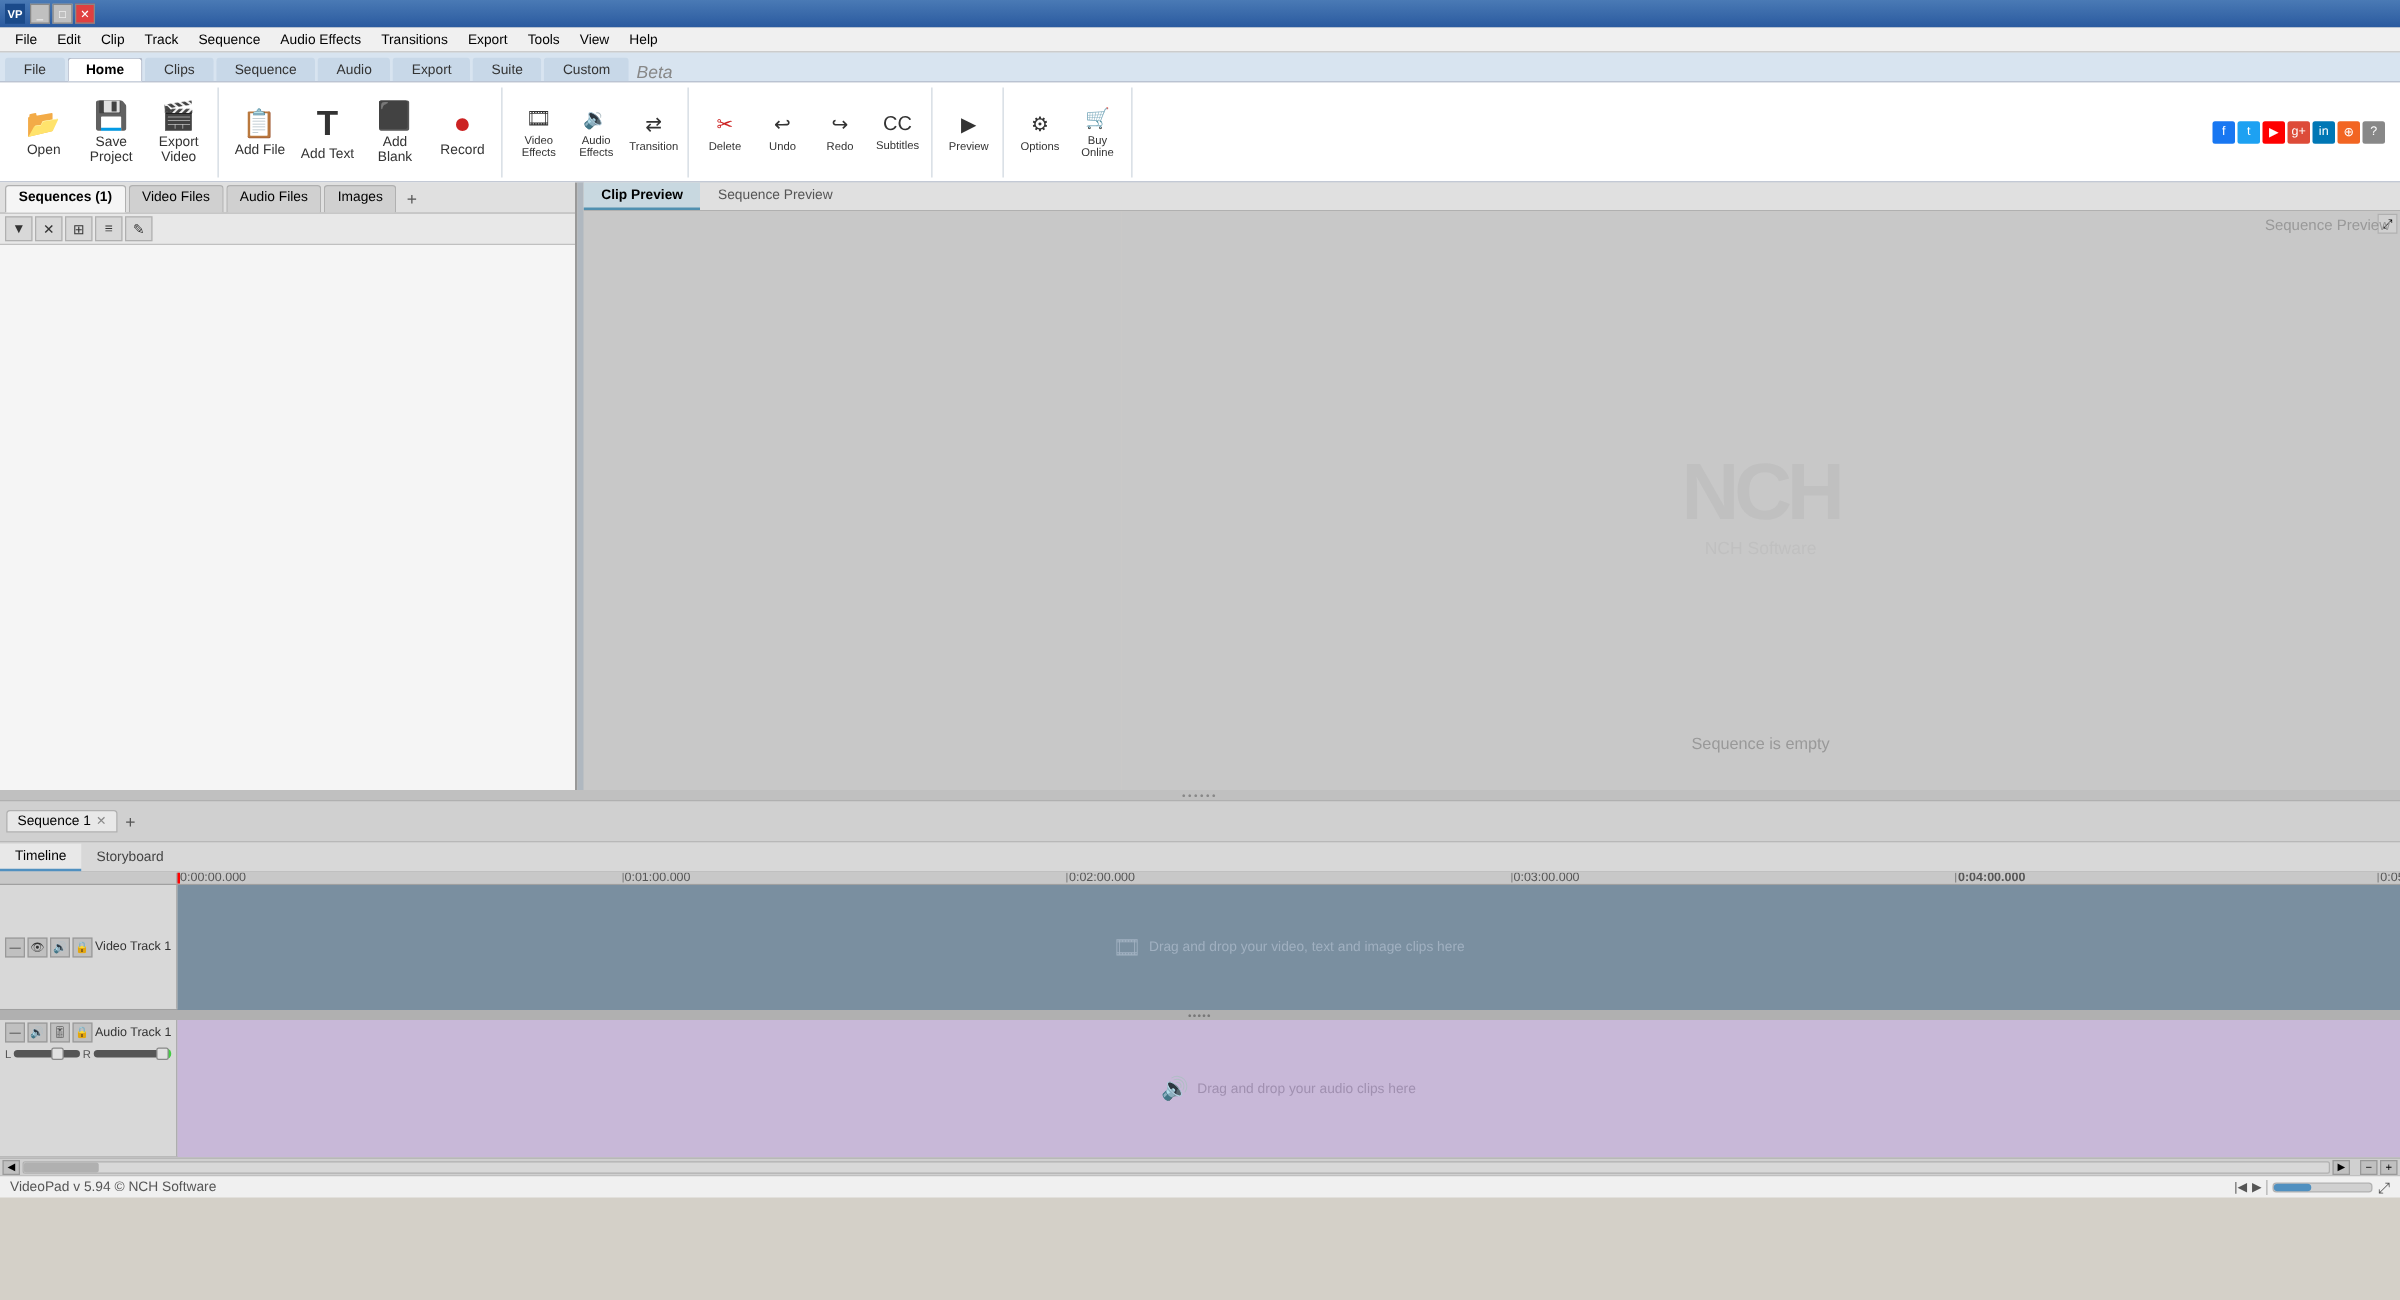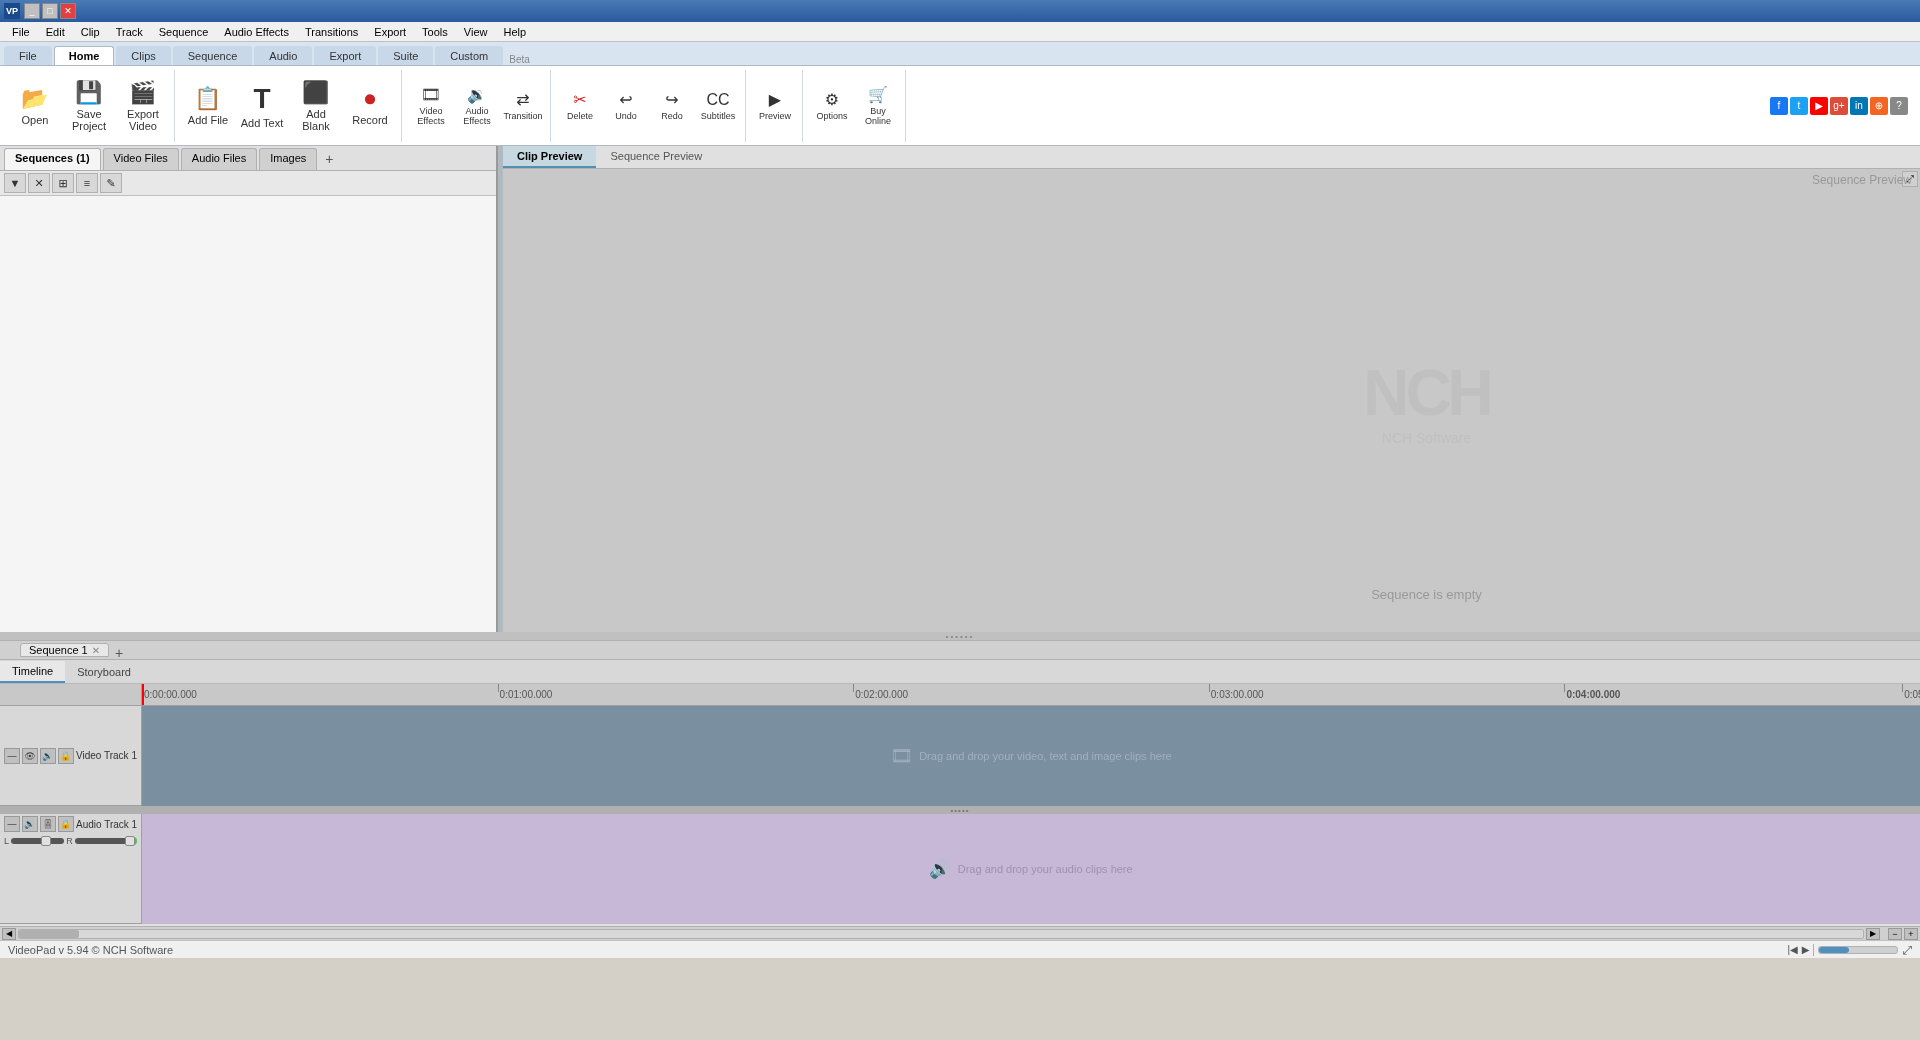--- a/index.html
+++ b/index.html
@@ -107,32 +107,32 @@
       cursor: pointer;
       border-radius: 3px;
       padding: 2px;
       color: #333;
       font-size: 10px;
       text-align: center;
     }
     .ribbon-btn-small .icon { font-size: 18px; margin-bottom: 2px; }
     .ribbon-social { display: flex; align-items: center; margin-left: auto; gap: 2px; padding-right: 8px; }
     .social-btn { width: 18px; height: 18px; background: #1877f2; color: white; font-size: 10px; display: flex; align-items: center; justify-content: center; border-radius: 2px; cursor: pointer; }
-    .beta-badge { color: #888; font-size: 10px; margin-left: 4px; margin-top: 44px; }
+    .beta-badge { color: #888; font-size: 14px; font-style: italic; margin-left: 4px; margin-top: 44px; }
 
     
     #main-area {
       display: flex;
       height: calc(1040px - 22px - 20px - 24px - 80px - 18px - 16px);
       
     }
 
     
     #left-panel {
-      width: 498px;
+      width: 462px;
       border-right: 2px solid #999;
       display: flex;
       flex-direction: column;
       background: #f5f5f5;
     }
     #file-tabs {
       display: flex;
       background: #e0e0e0;
       border-bottom: 1px solid #b0b0b0;
       padding: 2px 4px 0 4px;
@@ -269,25 +269,26 @@
 
     
     #sequence-area {
       height: 300px;
       background: #e0e0e0;
       display: flex;
       flex-direction: column;
     }
     #sequence-tab-bar {
       display: flex;
+      align-items: center;
       background: #d0d0d0;
-      padding: 2px 20px;
+      padding: 2px 5px;
       border-top: 1px solid #b0b0b0;
       border-bottom: 1px solid #b0b0b0;
-      height: 20px;
+      height: 34px;
     }
     .seq-tab {
       display: flex;
       align-items: center;
       background: #e8e8e8;
       border: 1px solid #b0b0b0;
       border-radius: 3px 3px 0 0;
       padding: 2px 8px;
       font-size: 11px;
       cursor: pointer;

